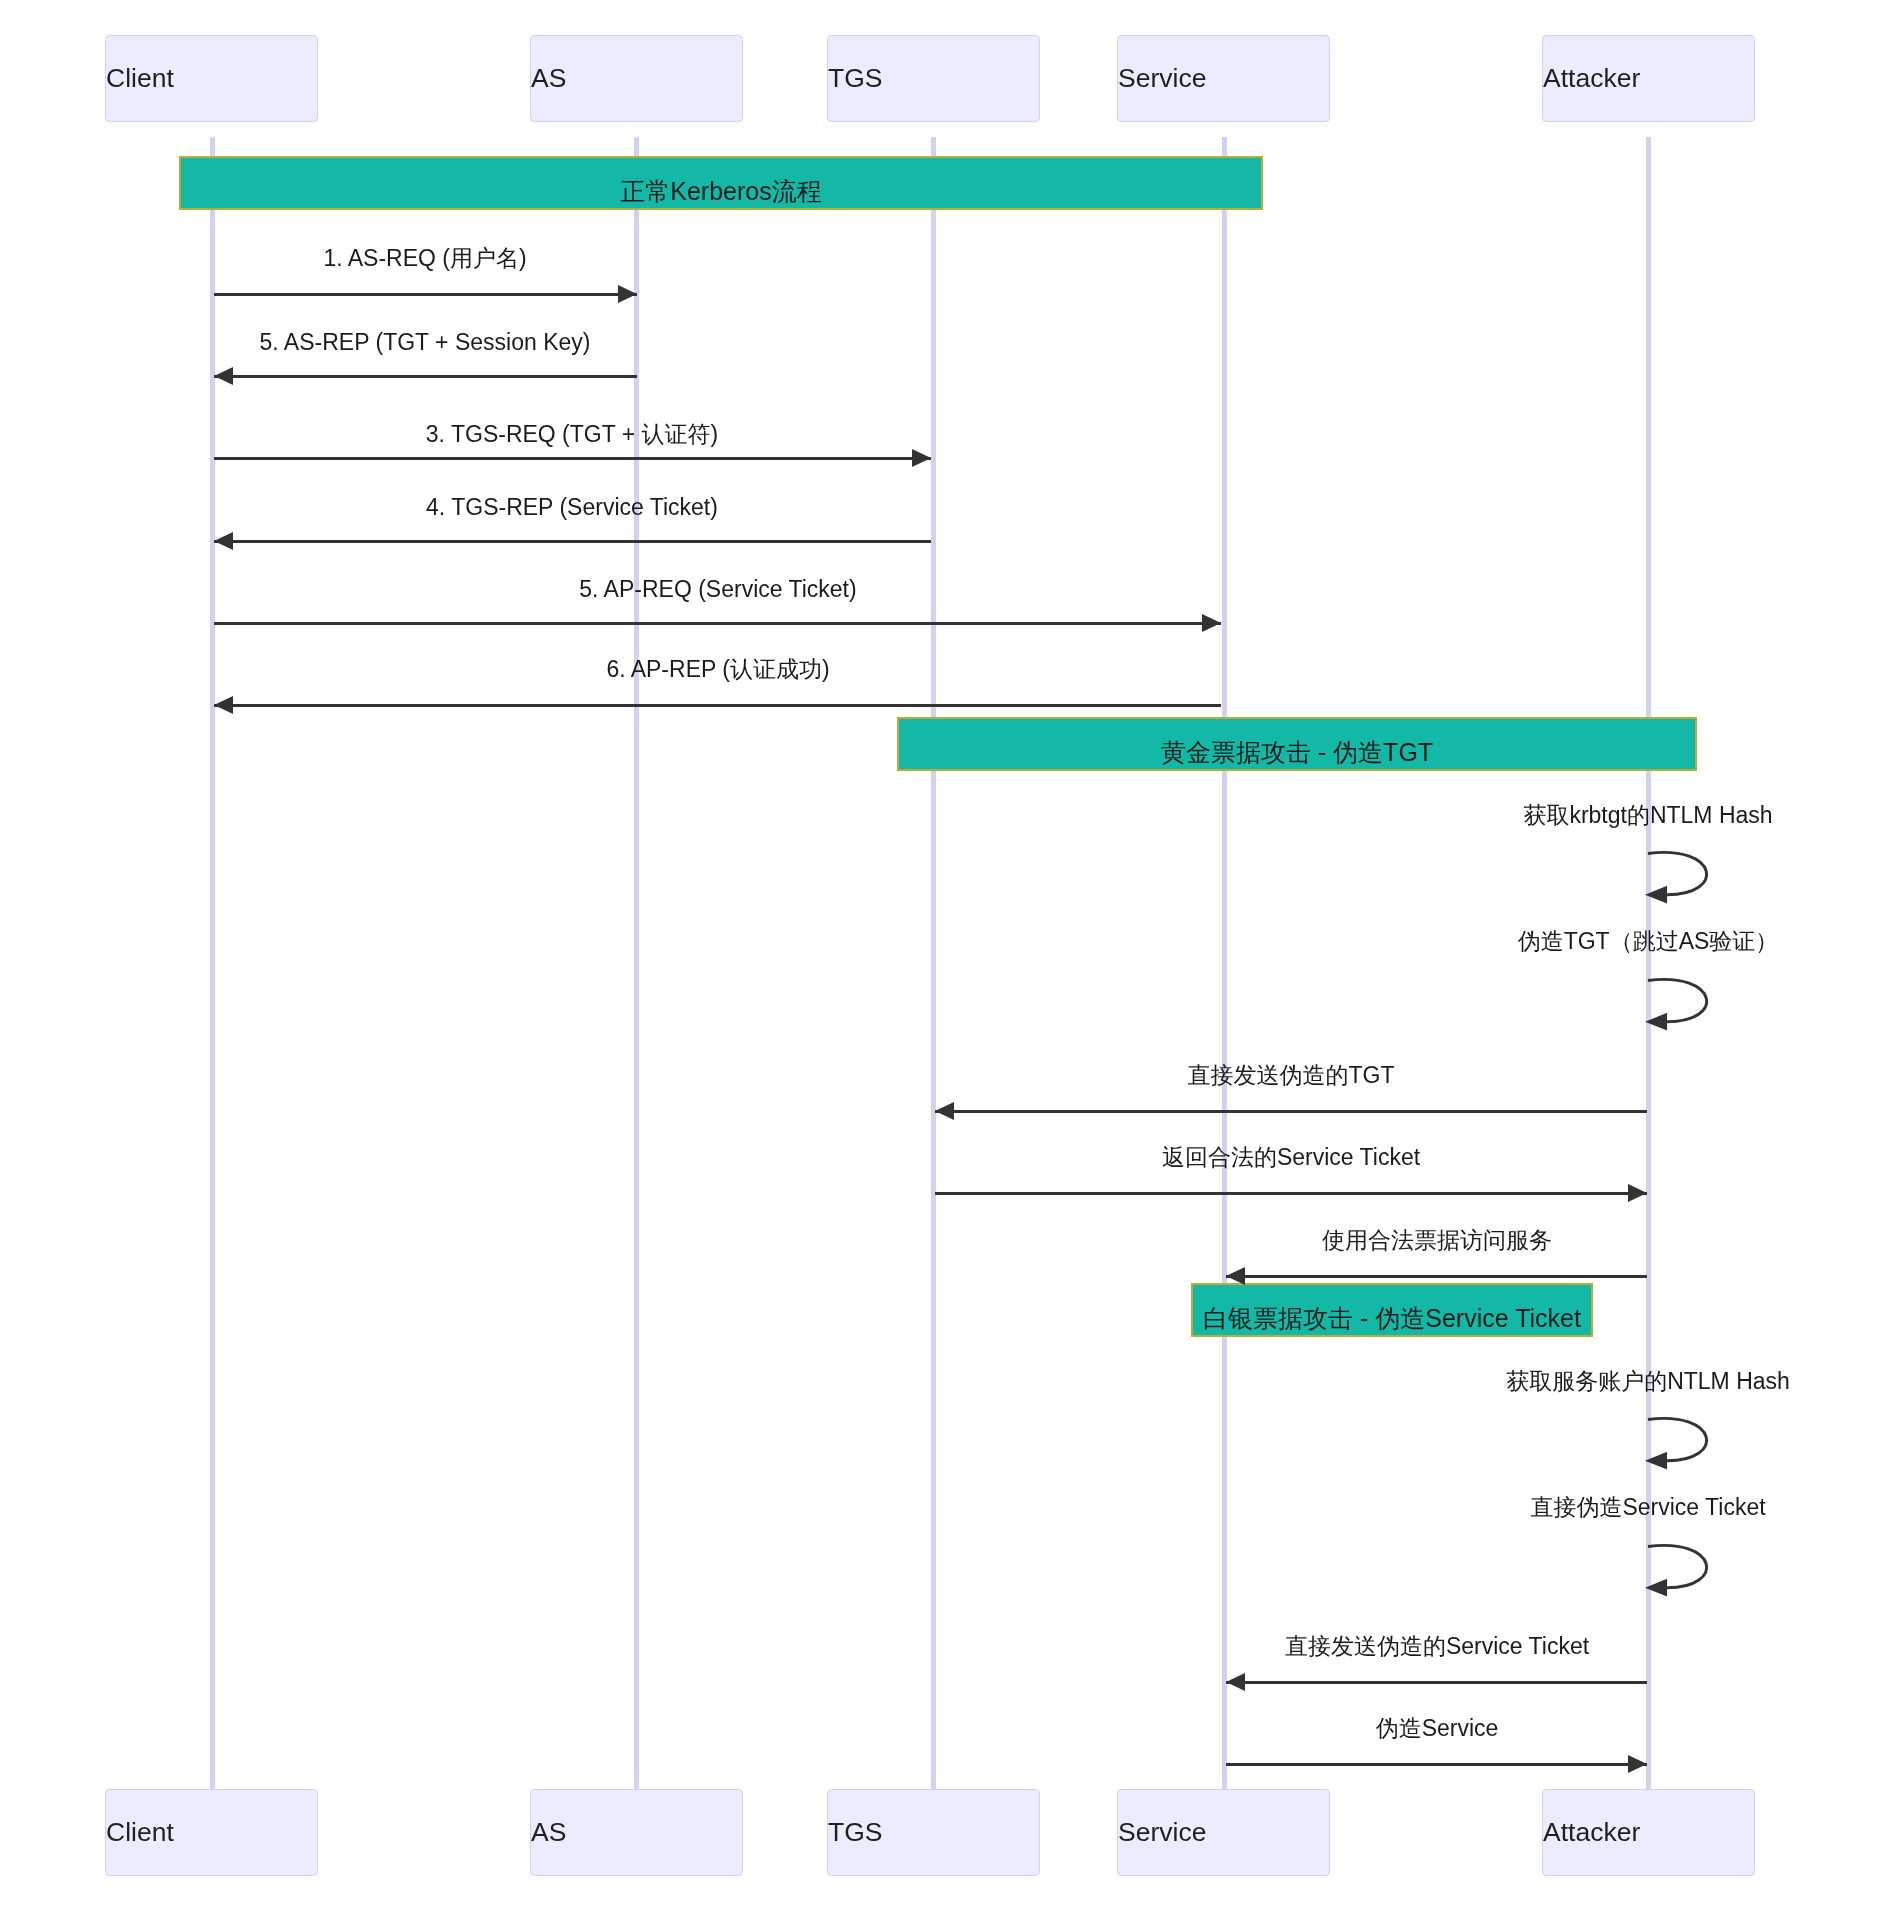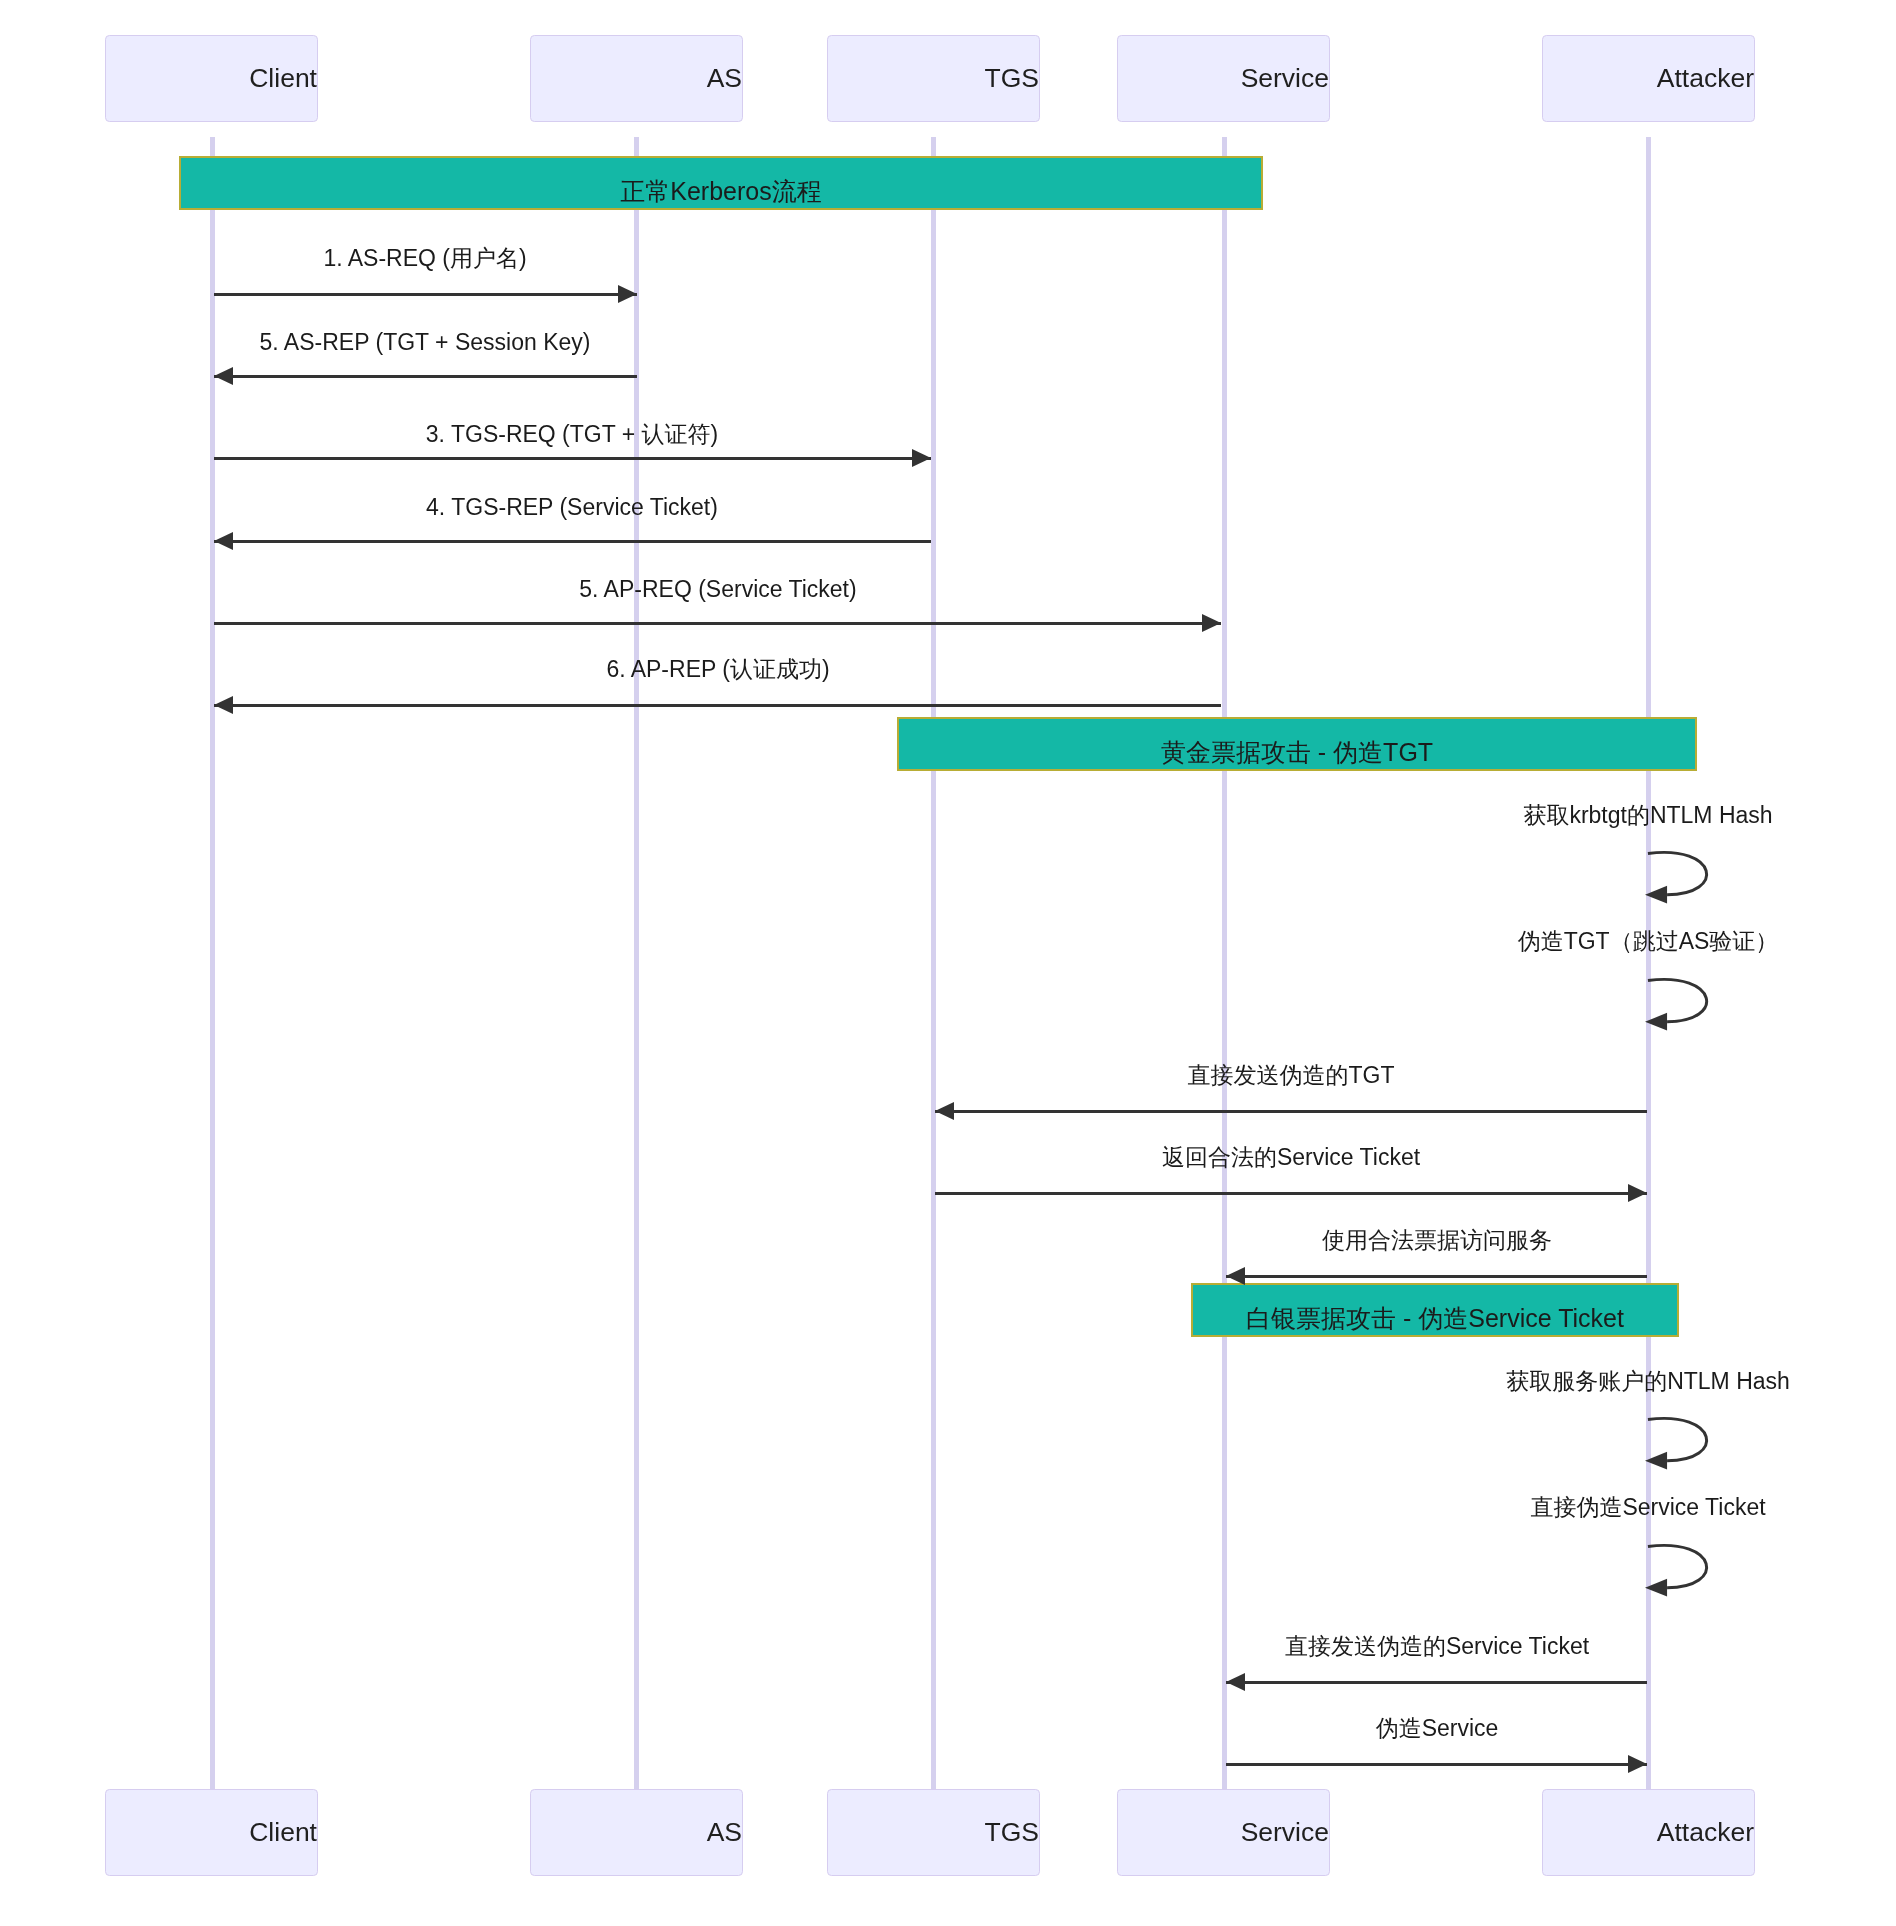--- a/index.html
+++ b/index.html
@@ -28,21 +28,21 @@
   
   .actor-box {
     position: absolute;
     width: 213px;
     height: 87px;
     background: #ececff;
     border: 1.5px solid #d6cdf0;
     border-radius: 4.4px;
     display: flex;
     align-items: center;
-    justify-content: flex-end;
+    justify-content: flex-start;
     box-sizing: border-box;
   }
   .actor-label {
     font-size: 26.5px;
     color: #1f1f1f;
     font-family: "Liberation Sans", "DejaVu Sans", sans-serif;
     white-space: nowrap;
   }
   
   .note-bar {
@@ -123,21 +123,21 @@
       <div class="lifeline" style="left: 1222px;"></div>
       <div class="lifeline" style="left: 1646px;"></div>
     </div>
   <div id="notes">
       <div class="note-bar" style="left: 179px; width: 1084px; top: 156px;">
         <span class="note-label">正常Kerberos流程</span>
       </div>
       <div class="note-bar" style="left: 897px; width: 800px; top: 717px;">
         <span class="note-label">黄金票据攻击 - 伪造TGT</span>
       </div>
-      <div class="note-bar" style="left: 1191px; width: 488px; top: 1283px;">
+      <div class="note-bar" style="left: 1191px; width: 402px; top: 1283px;">
         <span class="note-label">白银票据攻击 - 伪造Service Ticket</span>
       </div>
     </div>
   <div id="messages">
       <div class="msg" style="left: 214px; top: 293px; width: 423px;">
         <div class="msg-line" style="width: 423px;"></div>
         <div class="arrow-head right" style="left: 404px;"></div>
         <div class="msg-text" style="left: 211px; top: -19px;">1. AS-REQ (用户名)</div>
       </div>
       <div class="msg" style="left: 214px; top: 375px; width: 423px;">

